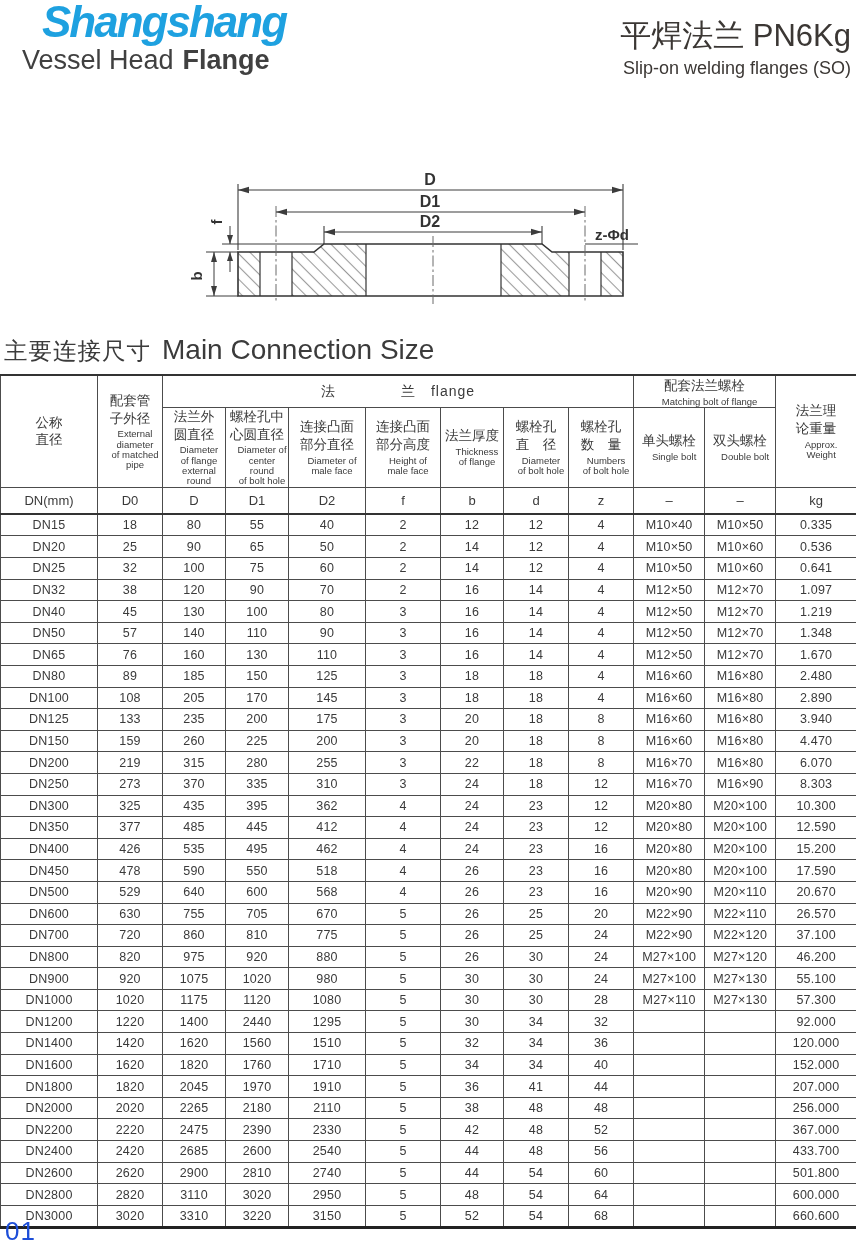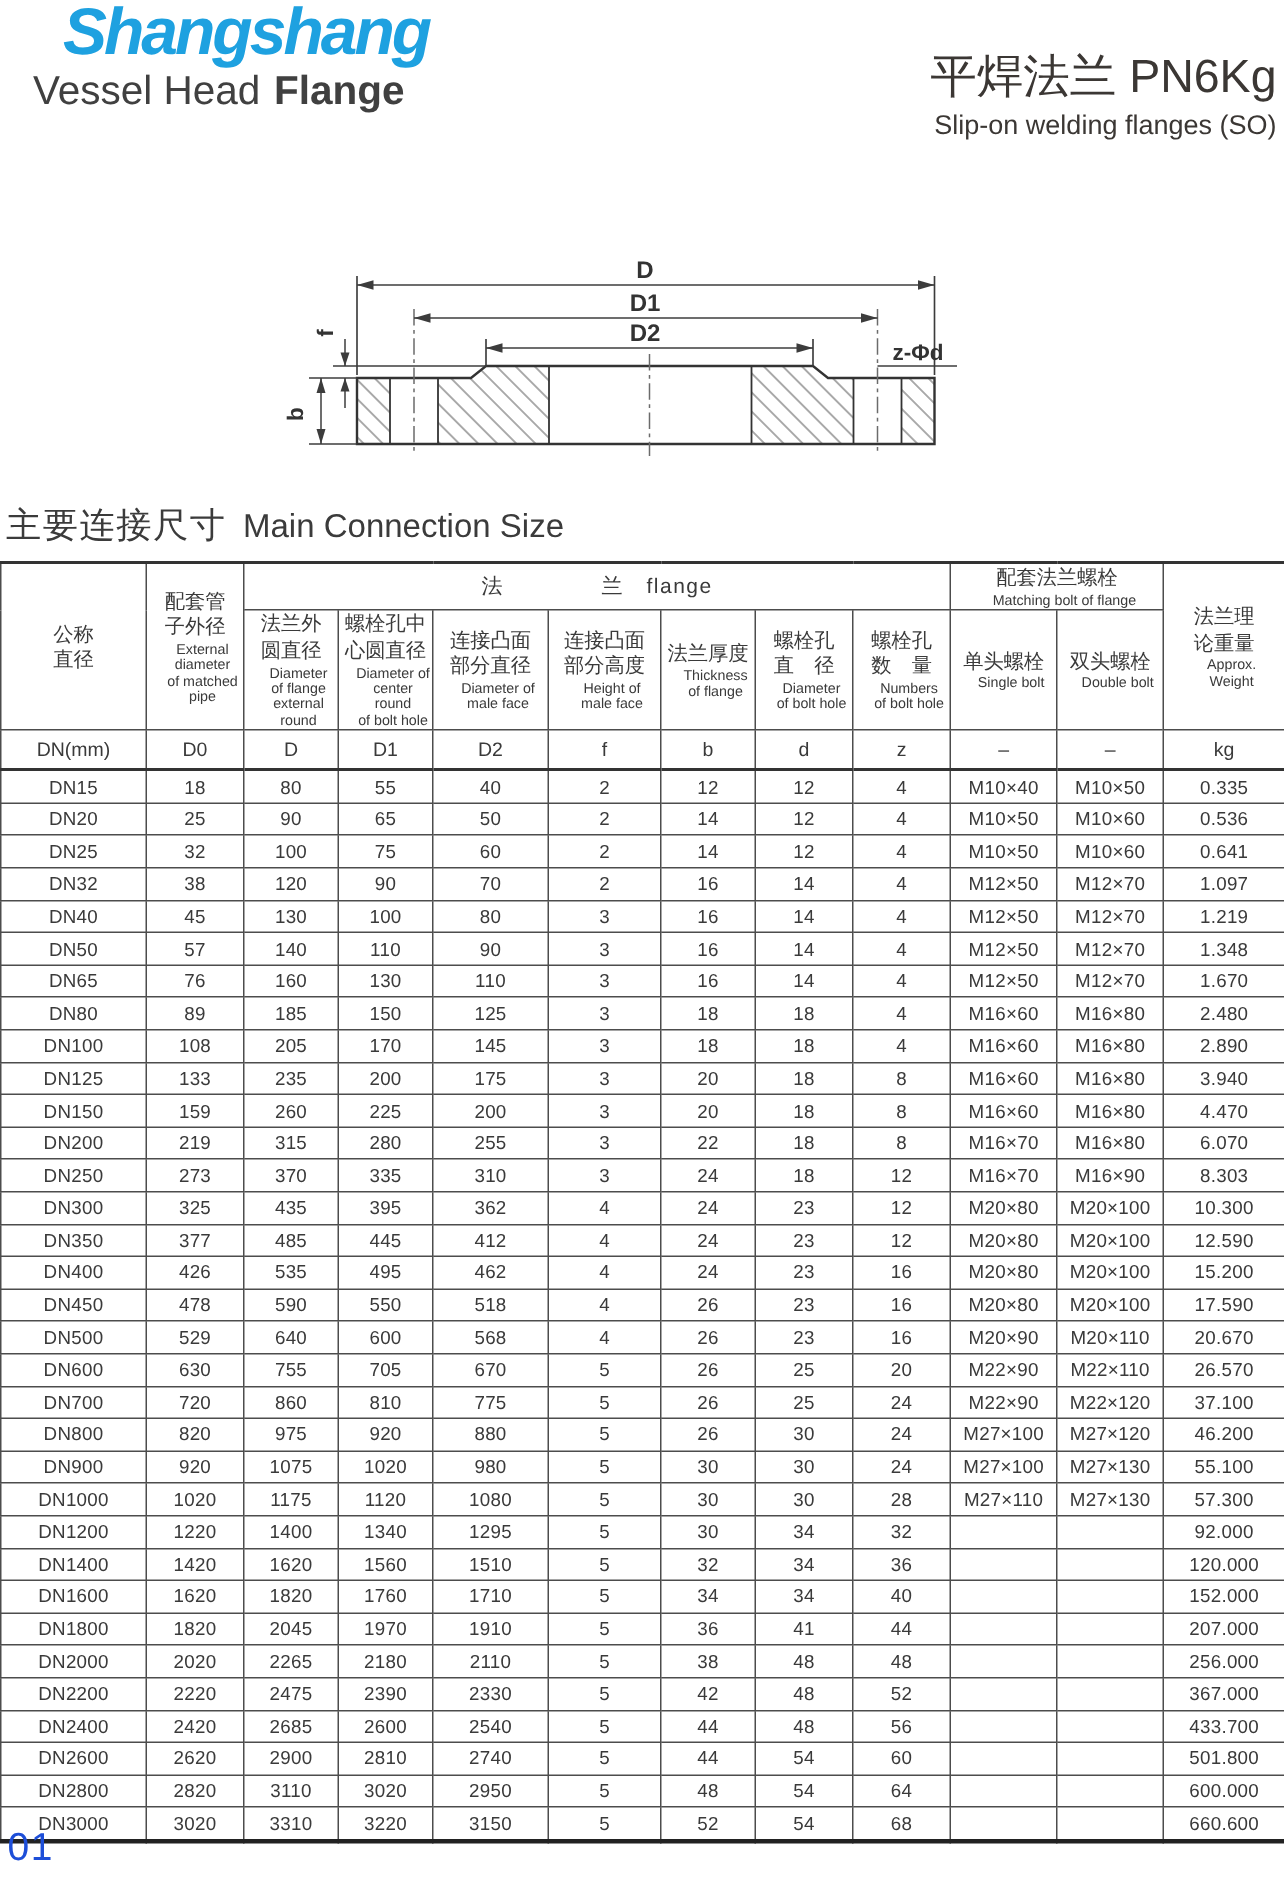--- a/index.html
+++ b/index.html
@@ -6,31 +6,31 @@
   .page{
     position:relative;width:856px;height:1252px;margin:0 auto;background:#ffffff;
     font-family:"Liberation Sans","DejaVu Sans",sans-serif;color:#3a3a3a;overflow:hidden;
   }
   
   .logo{position:absolute;left:22px;top:0px;line-height:1;}
   .brand{font-size:44px;font-weight:bold;font-style:italic;color:#1ea1e0;letter-spacing:-2px;margin-left:20px;}
   .logo-sub{font-size:27px;color:#404040;margin-top:3px;font-weight:400;letter-spacing:0px;}
   .logo-sub .flange{font-weight:700;margin-left:9px;}
   
-  .title-block{position:absolute;top:32px;right:5px;text-align:right;color:#3b3734;line-height:1.25;}
+  .title-block{position:absolute;top:17px;right:5px;text-align:right;color:#3b3734;line-height:1.25;}
   .title-cn{font-size:31px;}
   .title-en{font-size:18px;margin-top:1px;}
   
   .drawing{position:absolute;left:168px;top:164px;}
   .dim-label{font-size:16px;font-weight:600;fill:#333;}
   .dim-label-sm{font-size:15px;font-weight:600;fill:#333;}
   
   .section-heading{position:absolute;left:4px;top:334px;white-space:nowrap;color:#3b3b3b;}
   .heading-cn{font-size:23.5px;font-weight:500;letter-spacing:1px;}
-  .heading-en{font-size:22px;margin-left:11px;font-weight:400;text-align:center;}
+  .heading-en{font-size:28px;margin-left:11px;font-weight:400;text-align:center;}
   
   table.data-table{
     position:absolute;left:0;top:374px;width:856px;table-layout:fixed;
     border-collapse:collapse;border-top:2px solid #333;border-bottom:3px solid #222;
   }
   .data-table th,.data-table td{
     border:1px solid #4c4c4c;text-align:center;vertical-align:middle;padding:0 1px;
     font-weight:normal;color:#3a3a3a;overflow:hidden;
   }
   .pre{white-space:pre-line;}
@@ -567,21 +567,21 @@
           <td>30</td>
           <td>28</td>
           <td>M27×110</td>
           <td>M27×130</td>
           <td>57.300</td>
         </tr>
         <tr>
           <td>DN1200</td>
           <td>1220</td>
           <td>1400</td>
-          <td>1340</td>
+          <td>2440</td>
           <td>1295</td>
           <td>5</td>
           <td>30</td>
           <td>34</td>
           <td>32</td>
           <td></td>
           <td></td>
           <td>92.000</td>
         </tr>
         <tr>

